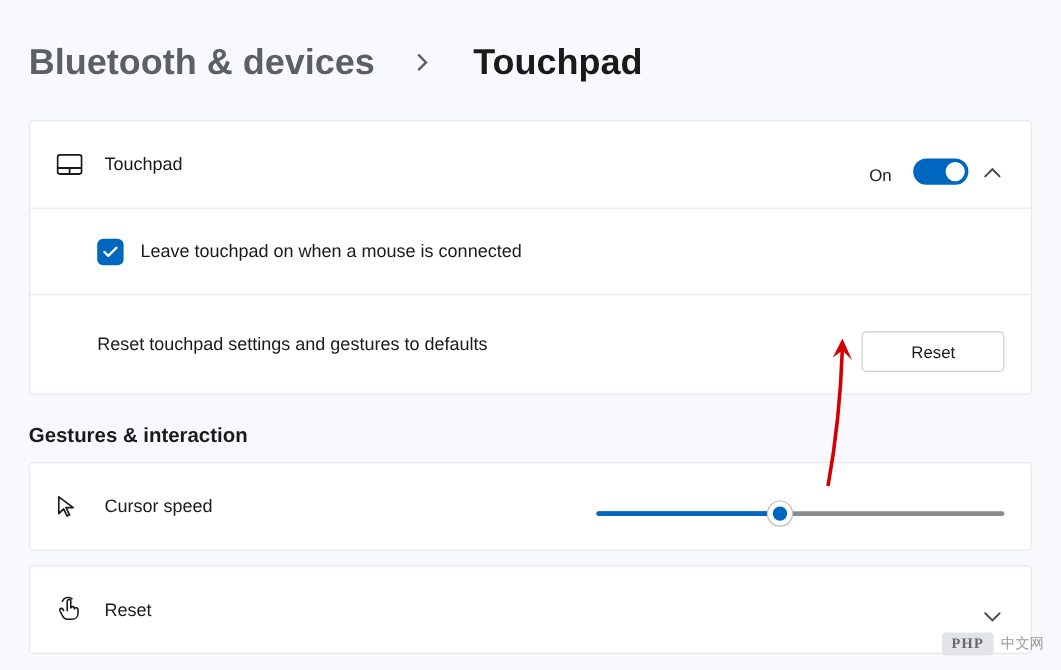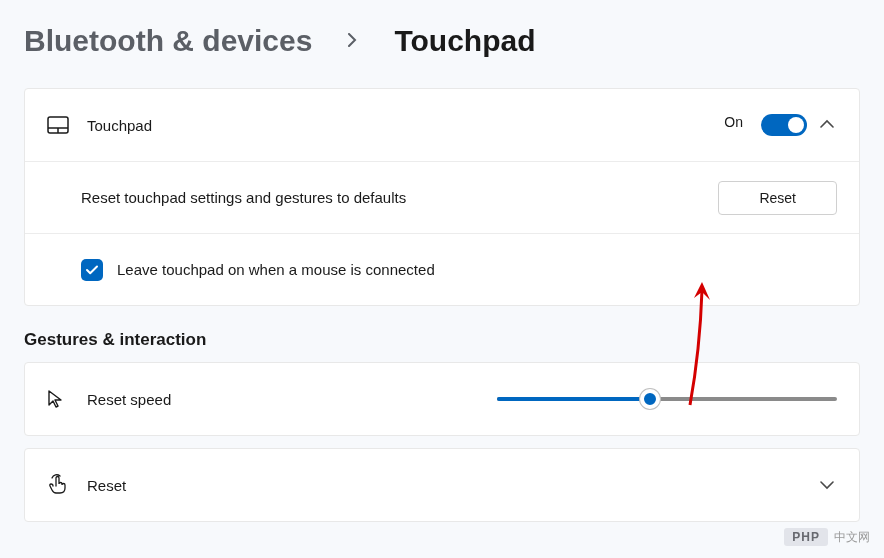--- a/index.html
+++ b/index.html
@@ -9,21 +9,21 @@
       width: 884px;
       height: 558px;
       overflow: hidden;
       position: relative;
     }
 
     .breadcrumb {
       display: flex;
       align-items: center;
       gap: 36px;
-      padding: 24px 24px 18px;
+      padding: 36px 24px 18px;
     }
     .breadcrumb a {
       font-size: 30px;
       font-weight: 600;
       color: #5b5f66;
       text-decoration: none;
     }
     .breadcrumb .chev { color: #5b5f66; font-size: 18px; }
     .breadcrumb .current {
       font-size: 30px;
@@ -41,21 +41,21 @@
       display: flex;
       align-items: center;
       padding: 18px 22px;
       border-top: 1px solid #ececec;
       min-height: 72px;
     }
     .row:first-child { border-top: none; }
     .row.indent { padding-left: 56px; }
     .row .icon { width: 40px; display: flex; align-items: center; }
     .row .label { flex: 1; font-size: 15px; color: #1a1a1a; }
-    .row .controls { display: flex; align-items: flex-start; gap: 10px; }
+    .row .controls { display: flex; align-items: flex-end; gap: 10px; margin-top: 12px; }
 
     .toggle {
       width: 46px; height: 22px; border-radius: 11px;
       background: #0067c0; position: relative; cursor: pointer;
     }
     .toggle .knob {
       position: absolute; right: 3px; top: 3px;
       width: 16px; height: 16px; border-radius: 50%; background: #fff;
     }
     .toggle-label { font-size: 14px; color: #1a1a1a; margin-right: 8px; }
@@ -99,20 +99,21 @@
 
     .watermark {
       position: absolute; right: 14px; bottom: 12px;
       display: flex; align-items: center; gap: 6px;
       font-size: 12px; color: #9a9a9a;
     }
     .watermark .php-badge {
       background: #e2e4ea; color: #66686e;
       padding: 2px 8px; border-radius: 3px; font-weight: 600;
       letter-spacing: 1px;
+      font-family: Liberation Serif, serif;
     }
   </style>
 </head>
 <body>
 
 <div class="breadcrumb">
   <a href="#">Bluetooth &amp; devices</a>
   <span class="chev">
     <svg width="10" height="14" viewBox="0 0 10 14">
         <path d="M1 1l6 6-6 6" stroke="currentColor" stroke-width="2" fill="none" stroke-linecap="round"></path>
@@ -138,46 +139,46 @@
         </div>
       <div class="chevron">
         <svg width="14" height="10" viewBox="0 0 14 10">
             <path d="M1 8l6-6 6 6" stroke="currentColor" stroke-width="1.6" fill="none" stroke-linecap="round"></path>
           </svg>
       </div>
     </div>
   </div>
 
   <div class="row indent">
-    <div class="label">Reset touchpad settings and gestures to defaults</div>
-    <div class="controls">
-      <button class="btn">Reset</button>
-    </div>
-  </div>
-
-  <div class="row indent">
     <div class="checkbox">
       <svg viewBox="0 0 14 14">
           <path d="M2 7l3.2 3.2L12 3.5" stroke="#fff" stroke-width="2" fill="none" stroke-linecap="round" stroke-linejoin="round"></path>
         </svg>
     </div>
     <div class="label">Leave touchpad on when a mouse is connected</div>
+  </div>
+
+  <div class="row indent">
+    <div class="label">Reset touchpad settings and gestures to defaults</div>
+    <div class="controls">
+      <button class="btn">Reset</button>
+    </div>
   </div>
 </div>
 
 <div class="section-title">Gestures &amp; interaction</div>
 
 <div class="card">
   <div class="row">
     <div class="icon">
       <svg width="18" height="20" viewBox="0 0 18 20">
           <path d="M2 2l0 14 4-4 3 6 2-1-3-6 6 0z" stroke="#1a1a1a" stroke-width="1.4" fill="none" stroke-linejoin="round"></path>
         </svg>
     </div>
-    <div class="label">Reset speed</div>
+    <div class="label">Cursor speed</div>
     <div class="controls">
       <div class="slider">
         <div class="track"></div>
         <div class="fill" style="width:45%"></div>
         <div class="thumb" style="left:45%"></div>
       </div>
     </div>
   </div>
 </div>
 

